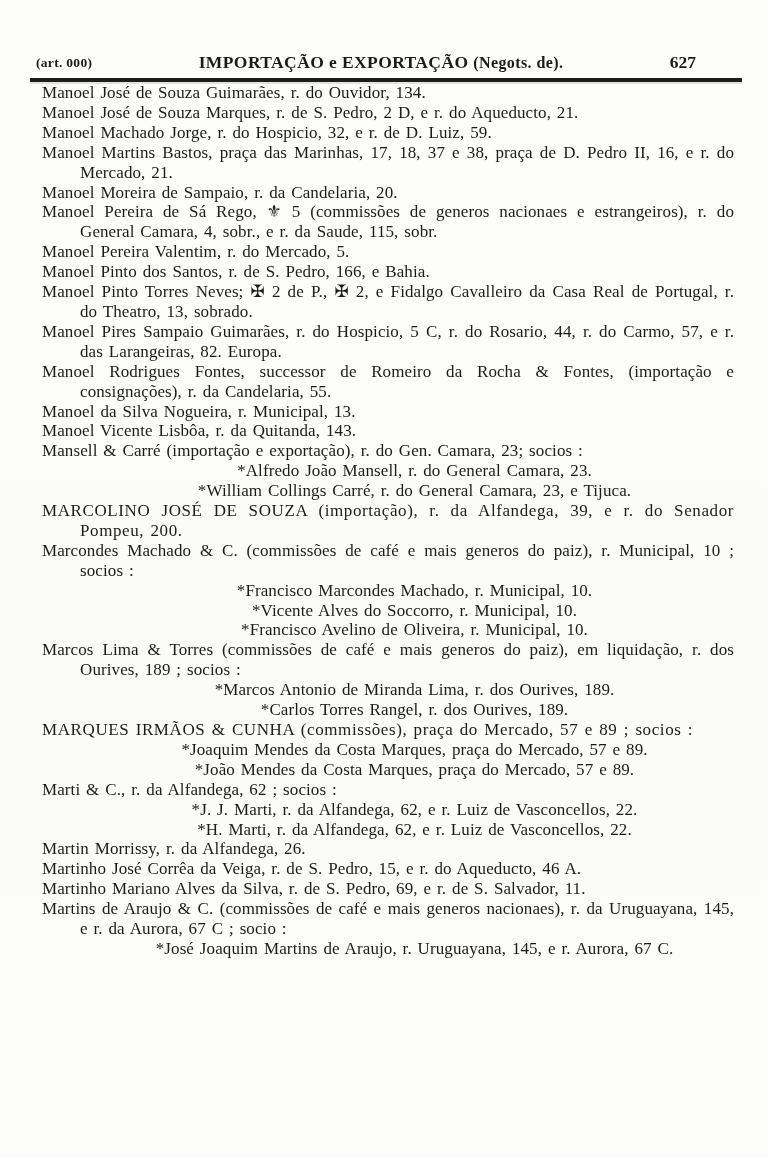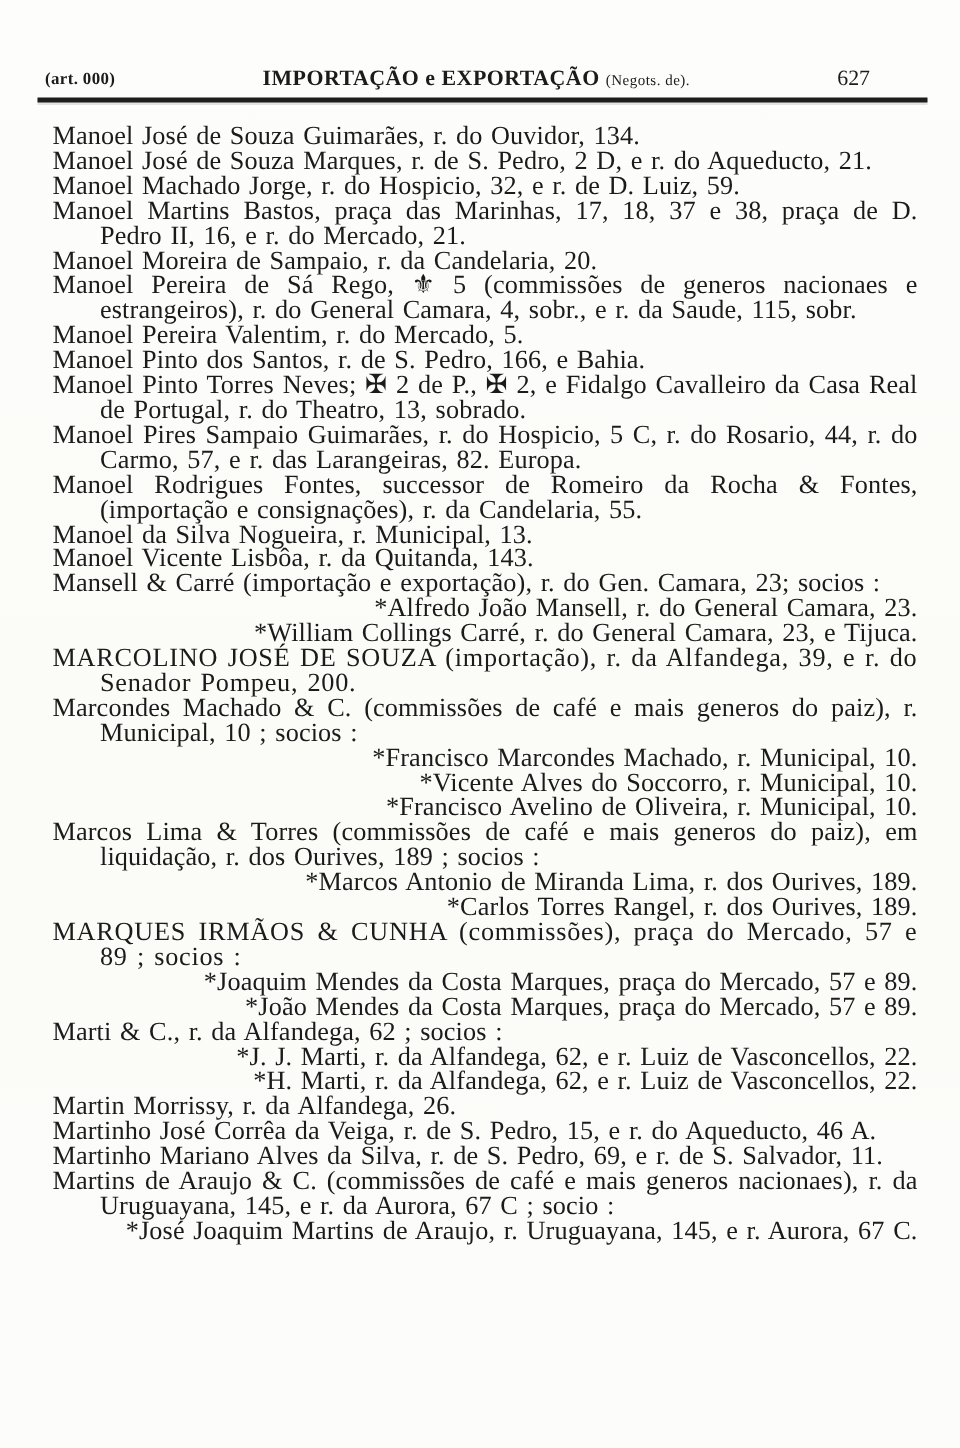--- a/index.html
+++ b/index.html
@@ -32,55 +32,55 @@
     letter-spacing: 0.3px;
     white-space: nowrap;
   }
   .running-title {
     font-size: 17.5px;
     font-weight: bold;
     letter-spacing: 0.4px;
     white-space: nowrap;
   }
   .running-title .note {
-    font-weight: normal;
-    font-size: 12px;
+    font-weight: bold;
+    font-size: 16px;
   }
   .page-number {
     font-size: 17.5px;
-    font-weight: normal;
+    font-weight: bold;
   }
   .header-rule {
     height: 4px;
     background: #1d1d1b;
     margin: 5px 26px 0 30px;
     box-shadow: 0 2px 0 rgba(40,40,35,0.12);
   }
   .directory-list {
-    margin-top: 17px;
+    margin-top: 1px;
     padding: 0 34px 0 42px;
-    font-size: 21px;
+    font-size: 17px;
     line-height: 19.9px;
   }
   .entry {
     margin: 0;
     text-align: justify;
     padding-left: 38px;
     text-indent: -38px;
     letter-spacing: 0.1px;
     word-spacing: 1.5px;
   }
   .entry-caps {
     letter-spacing: 0.6px;
     font-family: Liberation Serif, serif;
   }
   .socio {
     padding-left: 70px;
     text-indent: -17px;
-    text-align: right;
+    text-align: center;
   }
 </style>
 </head>
 <body>
 
 <div class="page">
 
   <div class="header-row">
     <span class="art-ref">(art. 000)</span>
     <span class="running-title">

